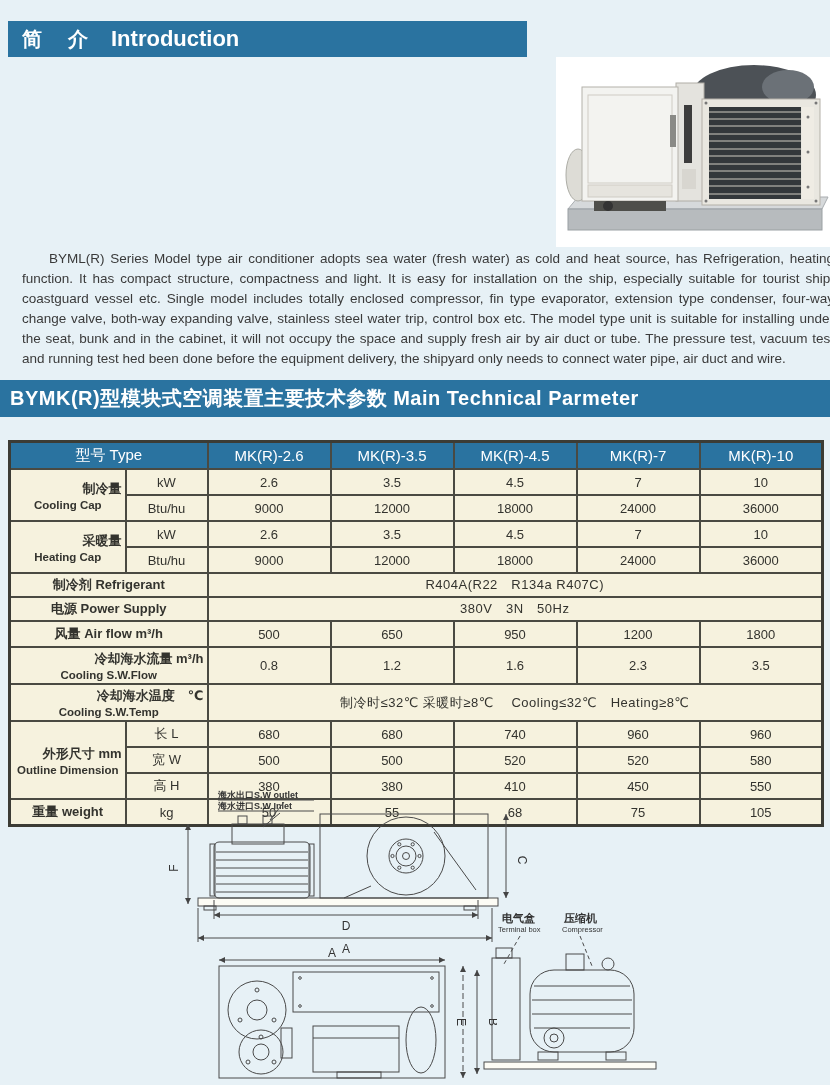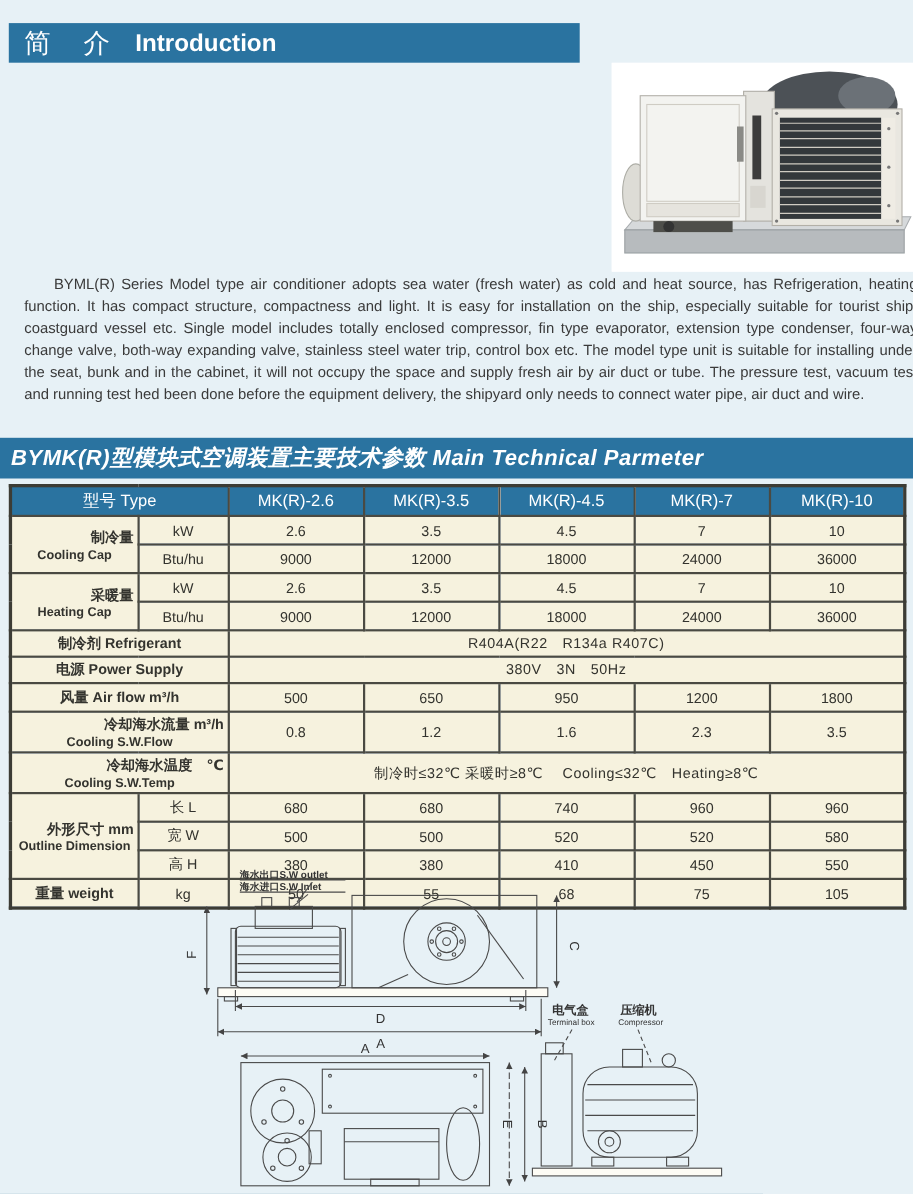--- a/index.html
+++ b/index.html
@@ -5,23 +5,23 @@
   html,body{margin:0;padding:0;background:#c9dbe4;}
   .page{
     position:relative;width:830px;height:1085px;margin:0 auto;
     background:#e7f1f6;
     font-family:"Liberation Sans","DejaVu Sans",sans-serif;
     color:#2b2b28;overflow:hidden;
   }
   
   .band{position:absolute;background:#2a73a0;color:#ffffff;display:flex;align-items:center;box-sizing:border-box;}
   #band-intro{left:8px;top:21px;width:519px;height:36px;padding-left:14px;}
-  #band-intro .zh{font-size:24px;font-weight:normal;letter-spacing:3px;}
+  #band-intro .zh{font-size:20px;font-weight:bold;letter-spacing:3px;}
   #band-intro .en{font-size:22px;font-weight:bold;margin-left:20px;}
-  #band-specs{left:0;top:398px;width:830px;height:37px;padding-left:10px;font-size:20px;font-weight:bold;letter-spacing:.5px;font-style:italic;}
+  #band-specs{left:0;top:380px;width:830px;height:37px;padding-left:10px;font-size:20px;font-weight:bold;letter-spacing:.5px;}
 
   #para-zh{
     position:absolute;left:10px;top:61px;width:542px;
     font-size:17px;line-height:29px;letter-spacing:.5px;
     text-align:justify;text-indent:2em;color:#26262a;
   }
   #para-en{
     position:absolute;left:10px;top:249px;width:812px;
     font-size:13.5px;line-height:20px;text-align:justify;text-indent:2em;color:#3a3a3a;margin-left:12px;
   }

